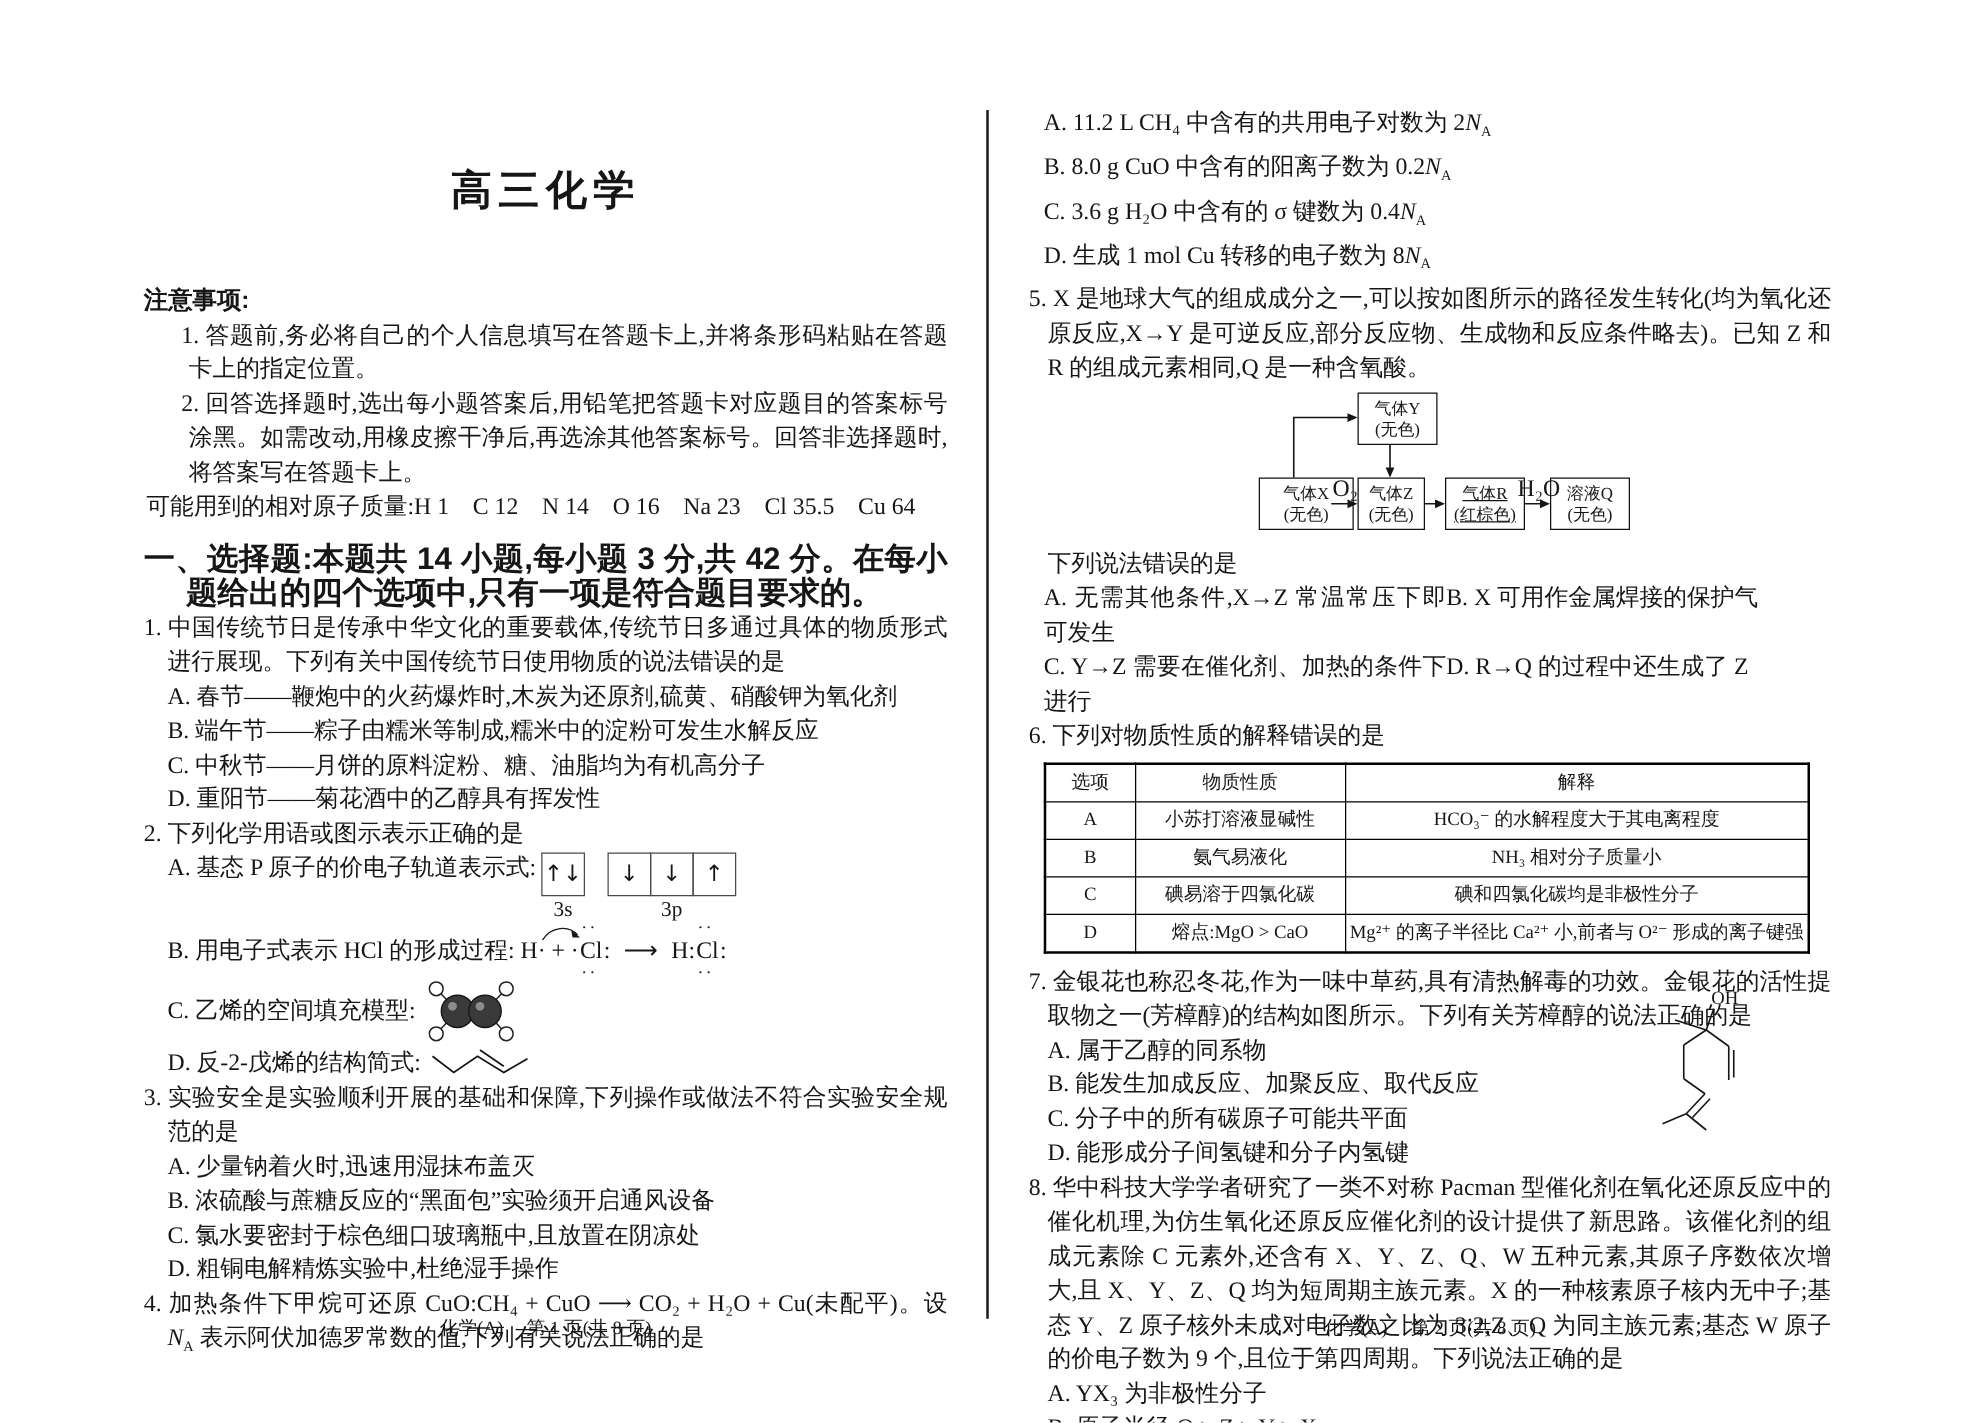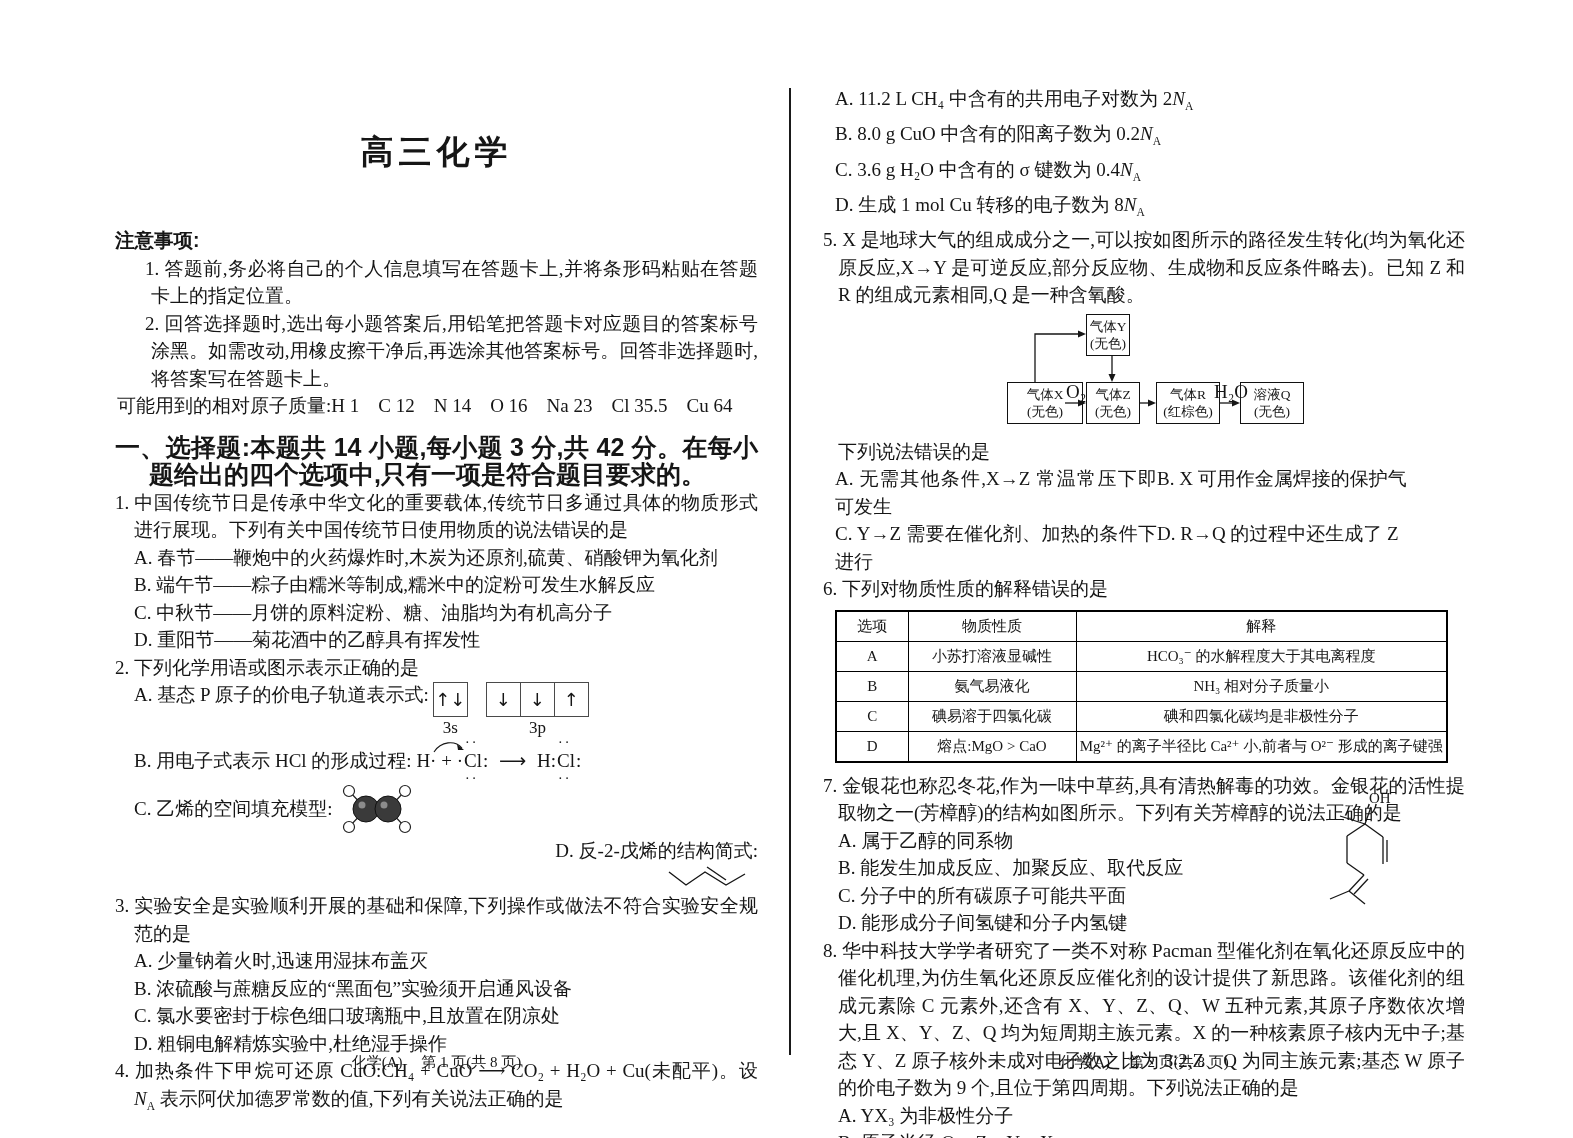--- a/index.html
+++ b/index.html
@@ -55,21 +55,21 @@
   .lw-head{position:relative;}
   .curve-arrow{position:absolute;left:16px;top:-10px;}
   .clw{position:relative;display:inline-block;padding:0 1px;}
   .dtop,.dbot{position:absolute;left:2px;font-size:14px;letter-spacing:2px;line-height:8px;}
   .dtop{top:-8px;}
   .dbot{bottom:-8px;}
   .lw-arrow{padding:0 6px;font-family:"DejaVu Sans",sans-serif;}
 
   .model-line{display:flex;align-items:center;min-height:56px;}
   .model-line svg{margin-left:8px;}
-  .skeletal-line{display:flex;align-items:flex-end;flex-direction:column;}
+  .skeletal-line{display:flex;align-items:flex-end;}
   .skeletal-line svg{margin-left:6px;margin-bottom:2px;}
 
   
   .pathway{position:relative;width:300px;height:120px;margin:5px 0 4px 178px;}
   .pathway svg.pw-arrows{position:absolute;left:0;top:0;}
   .pw-box{
     position:absolute;border:1.3px solid #111;text-align:center;
     font-size:13.5px;line-height:17px;padding-top:3px;box-sizing:border-box;white-space:nowrap;
   }
   .pw-lbl{position:absolute;font-size:19px;line-height:14px;}
@@ -210,29 +210,29 @@
       <polygon points="85,89 77,85.5 77,92.5" fill="#161616"></polygon>
       <line x1="139" y1="89" x2="150" y2="89" stroke="#161616" stroke-width="1.3"></line>
       <polygon points="155,89 147,85.5 147,92.5" fill="#161616"></polygon>
       <line x1="219" y1="89" x2="234" y2="89" stroke="#161616" stroke-width="1.3"></line>
       <polygon points="239,89 231,85.5 231,92.5" fill="#161616"></polygon>
     </svg>
     <div class="pw-box" style="left:6px;top:68px;width:76px;height:42px;">
       <div>气体X</div>
       <div>(无色)</div>
     </div>
-    <div class="pw-box" style="left:85px;top:0px;width:44px;height:42px;">
+    <div class="pw-box" style="left:85px;top:0px;width:64px;height:42px;">
       <div>气体Y</div>
       <div>(无色)</div>
     </div>
     <div class="pw-box" style="left:85px;top:68px;width:54px;height:42px;">
       <div>气体Z</div>
       <div>(无色)</div>
     </div>
-    <div class="pw-box" style="left:155px;top:68px;width:64px;height:42px;">
+    <div class="pw-box" style="left:155px;top:68px;width:64px;height:42px;text-decoration:underline;">
       <div>气体R</div>
       <div>(红棕色)</div>
     </div>
     <div class="pw-box" style="left:239px;top:68px;width:64px;height:42px;">
       <div>溶液Q</div>
       <div>(无色)</div>
     </div>
     <span class="pw-lbl" style="left:65px;top:71px;">O₂</span>
     <span class="pw-lbl" style="left:213px;top:71px;">H₂O</span>
   </div>

